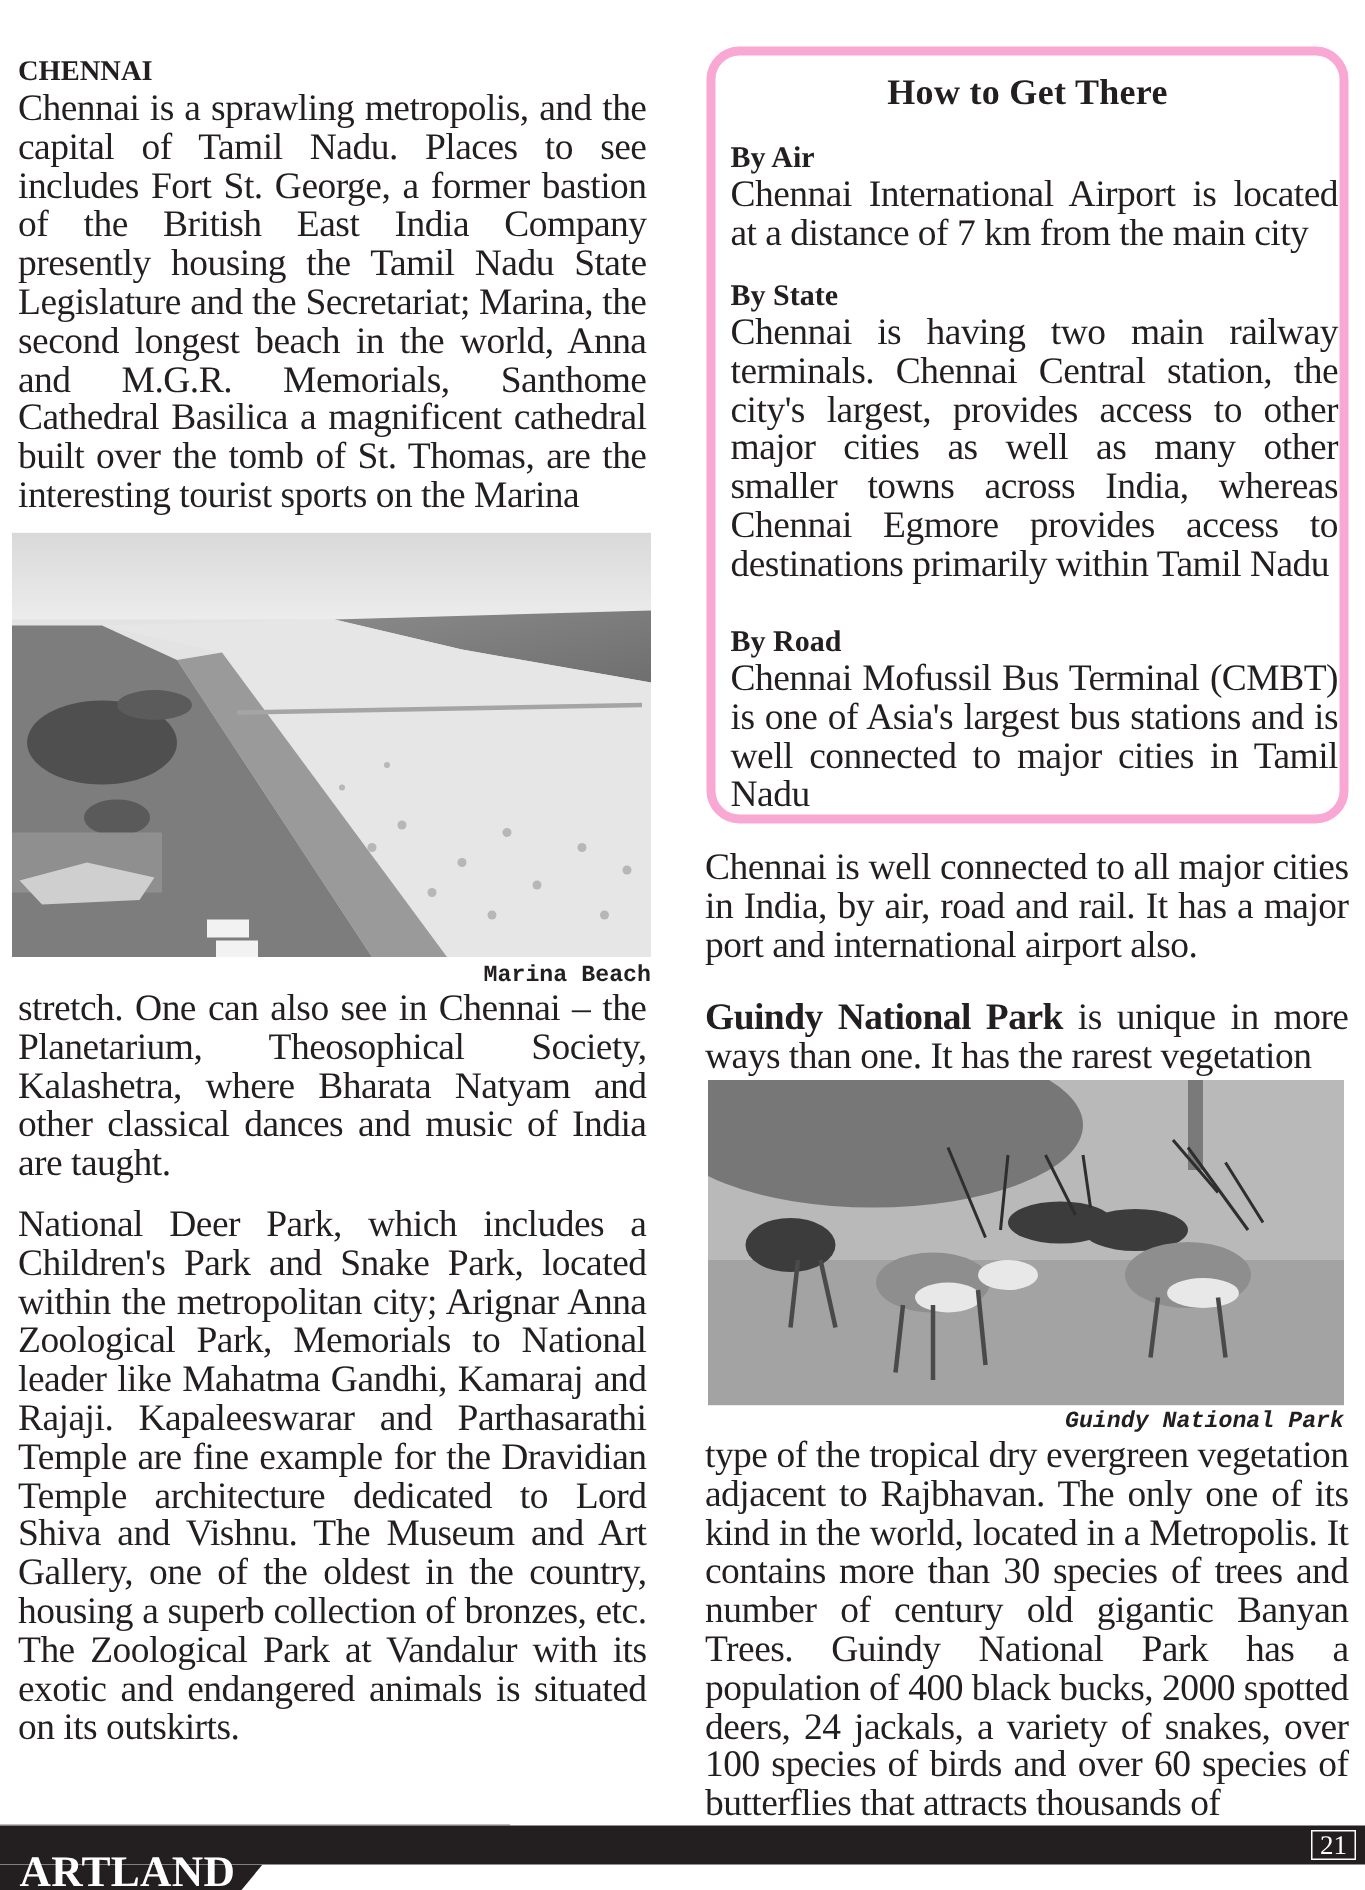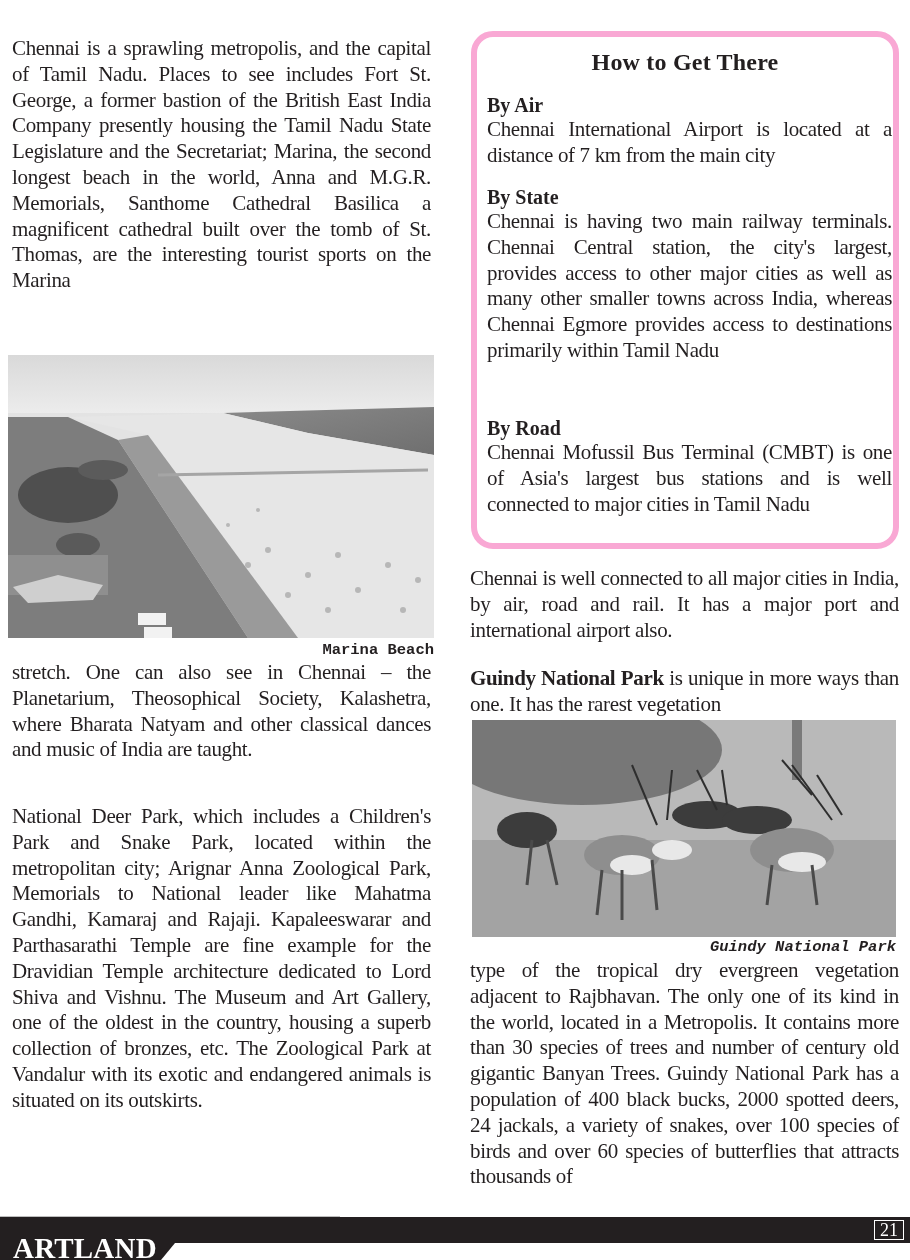--- a/index.html
+++ b/index.html
@@ -5,21 +5,21 @@
   html, body { margin: 0; padding: 0; background: #ffffff; }
   body {
     width: 910px; height: 1260px; position: relative; overflow: hidden;
     font-family: "DejaVu Serif", "Liberation Serif", serif;
     color: #231f20;
   }
   .col { position: absolute; }
   .left { left: 12px; width: 419px; }
   .right { left: 470px; width: 429px; }
   .para {
-    margin: 0; font-size: 21px; line-height: 25.8px;
+    margin: 0; font-size: 25px; line-height: 25.8px;
     text-align: justify; letter-spacing: -0.35px;
     font-family: "Liberation Serif", "DejaVu Serif", serif;
   }
   .para.last { text-align-last: left; }
   .heading {
     font-family: "Liberation Serif", "DejaVu Serif", serif;
     font-weight: bold; font-size: 19px; line-height: 24px; margin: 0;
   }
   .b { font-weight: bold; }
 
@@ -61,20 +61,21 @@
   .page-num {
     position: absolute; right: 6px; top: 1220px; width: 28px; height: 18px;
     border: 1.5px solid #ffffff; color: #ffffff; text-align: center;
     font-family: "Liberation Serif", "DejaVu Serif", serif; font-size: 18px; line-height: 18px; margin-left: 44px;
   }
 </style>
 </head>
 <body>
 
 <div class="col left" style="top:36px;">
+  <h2 class="heading">CHENNAI</h2>
   <p class="para" style="height:258px;">Chennai is a sprawling metropolis, and the capital of Tamil Nadu. Places to see includes Fort St. George, a former bastion of the British East India Company presently housing the Tamil Nadu State Legislature and the Secretariat; Marina, the second longest beach in the world, Anna and M.G.R. Memorials, Santhome Cathedral Basilica a magnificent cathedral built over the tomb of St. Thomas, are the interesting tourist sports on the Marina</p>
 </div>
 
 <div class="photo" style="left:8px; top:355px; width:426px; height:283px;">
   <svg width="426" height="283" viewBox="0 0 426 283">
     <defs>
       <linearGradient id="sky" x1="0" y1="0" x2="0" y2="1">
         <stop offset="0" stop-color="#d9d9d9"></stop>
           <stop offset="1" stop-color="#ececec"></stop>
       </linearGradient>

